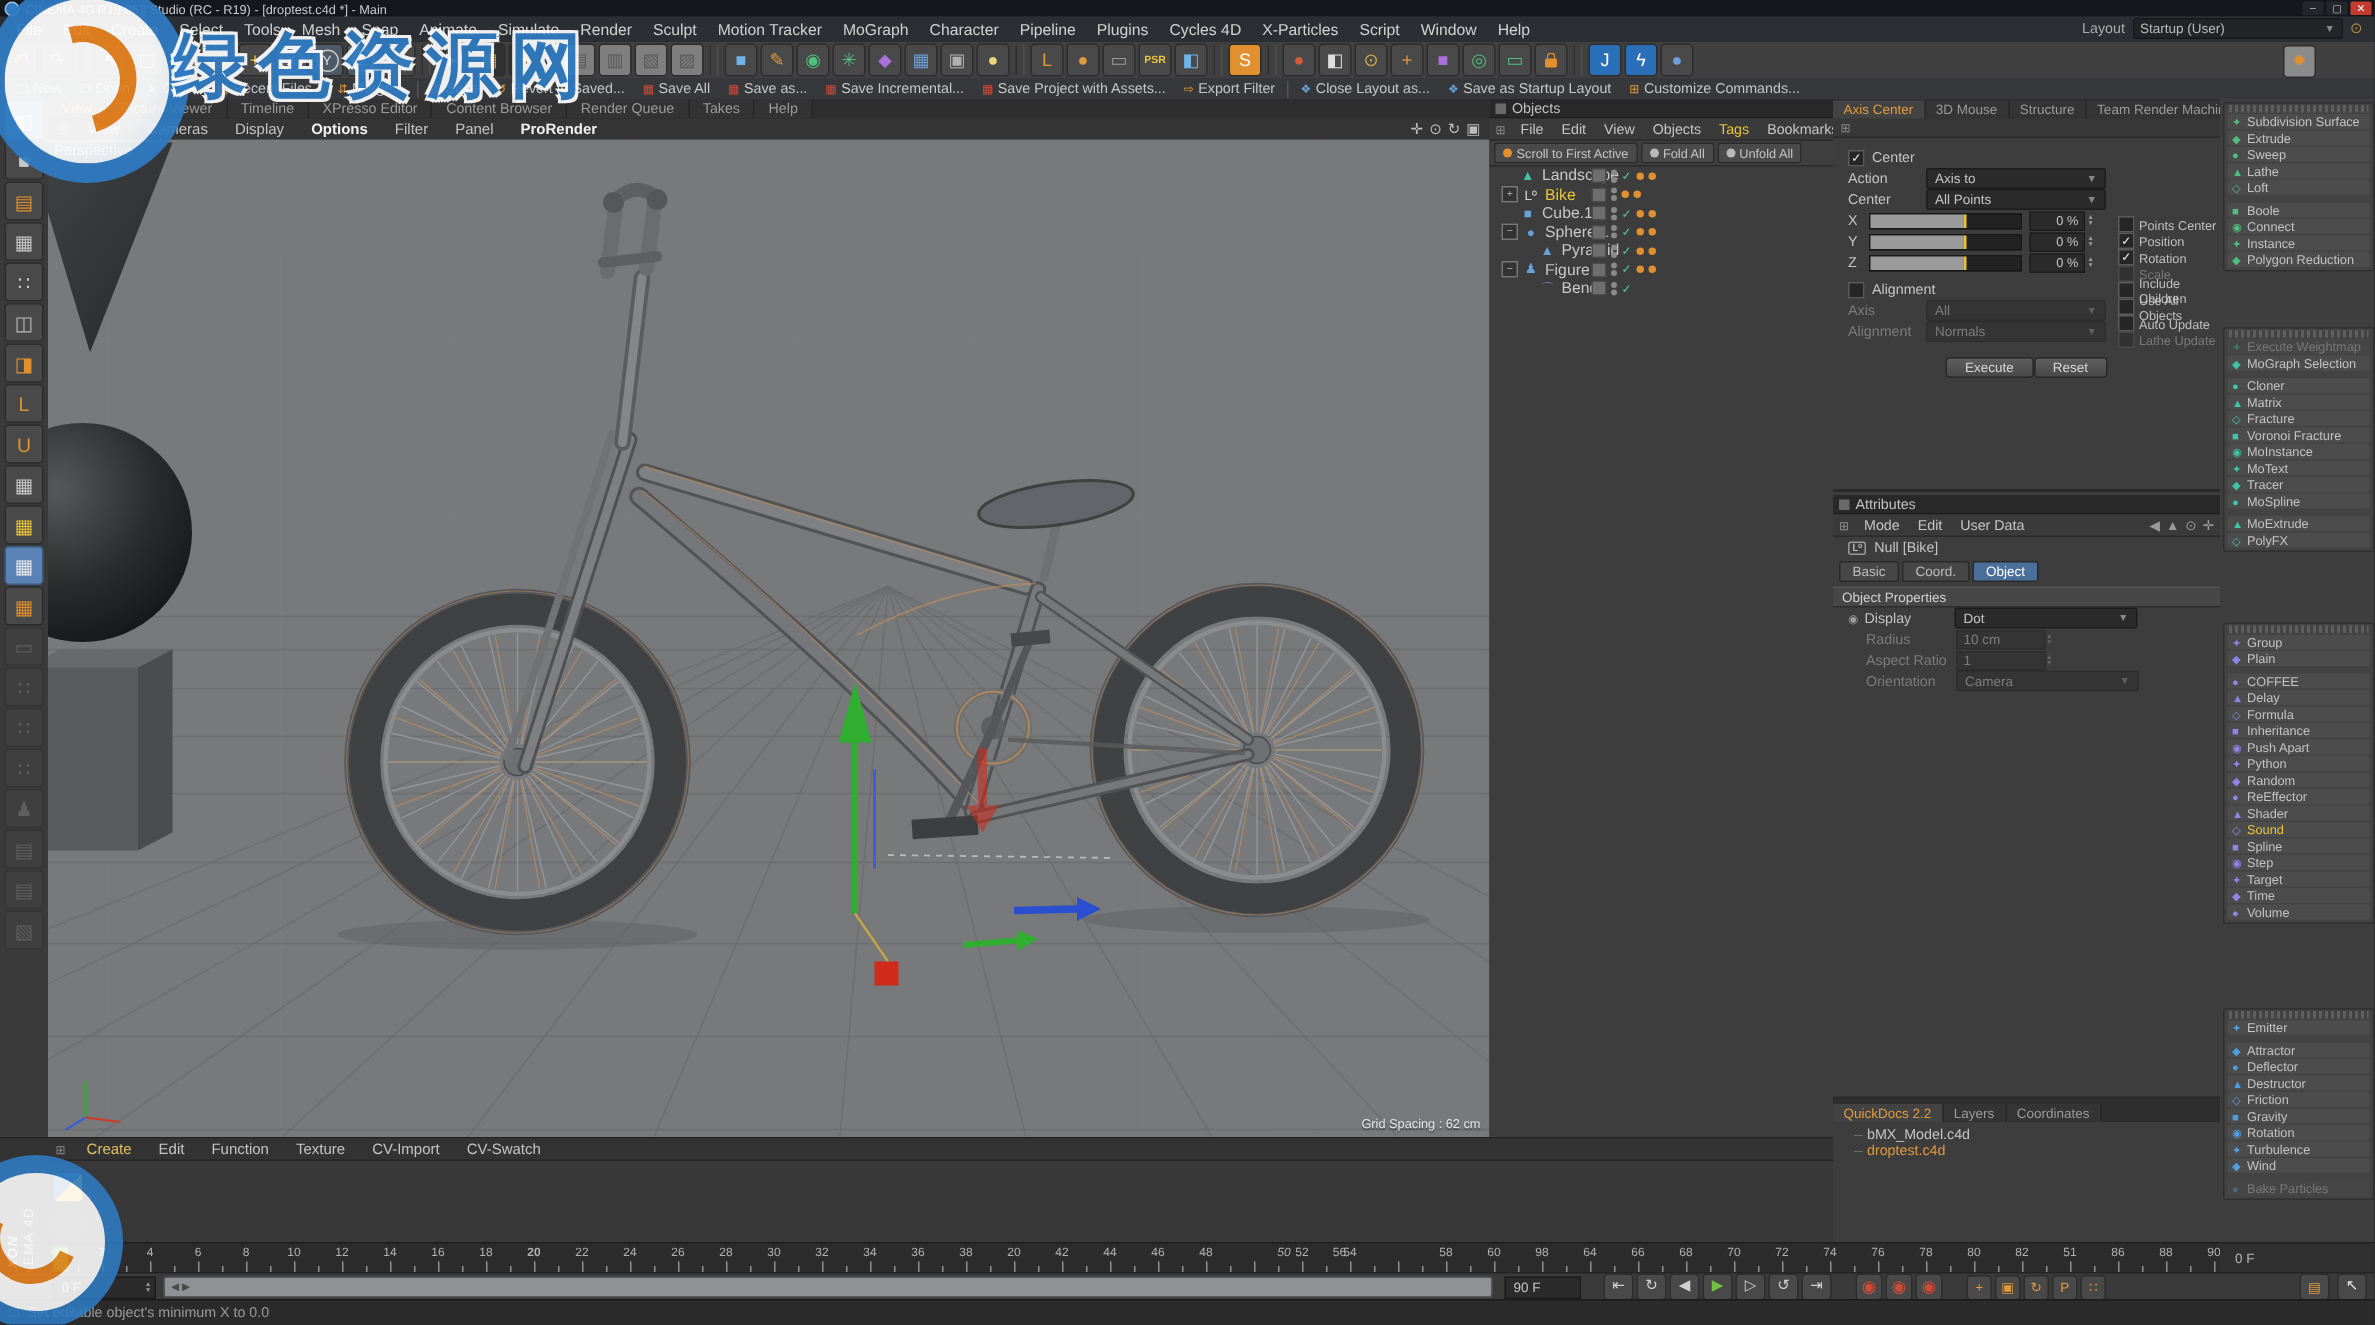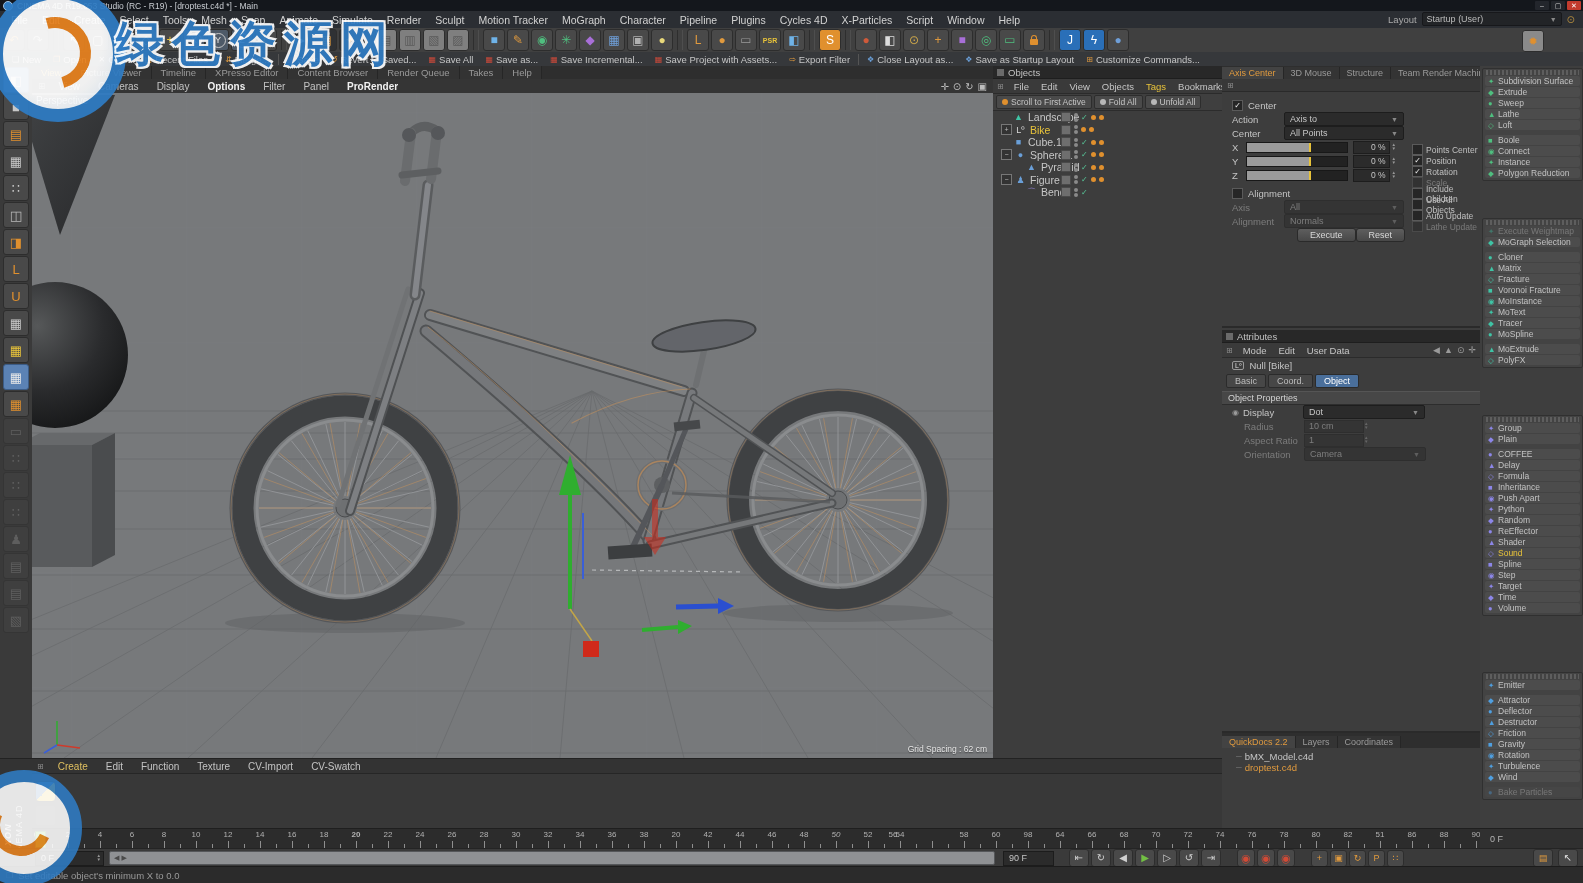--- a/index.html
+++ b/index.html
@@ -962,21 +962,21 @@
             <span class="car">▼</span>
           </span>
       </div>
       <div class="frow dim" style="width:180px;">
         <span class="lab">Alignment</span>
         <span class="dd">
             <span>Normals</span>
             <span class="car">▼</span>
           </span>
       </div>
-      <div style="display:flex;justify-content:center;gap:0;">
+      <div style="display:flex;justify-content:center;gap:0;margin-top:10px;">
         <span class="btn">Execute</span>
         <span class="btn">Reset</span>
       </div>
       <div id="axis-opts">
           <div class="orow">
             <span class="cb"></span>
             <span>Points Center</span>
           </div>
           <div class="orow">
             <span class="cb">✓</span>
@@ -1400,21 +1400,21 @@
     <div class="tick" style="left: 708px; height: 7px;"></div>
     <div class="num" style="left: 708px;">44</div>
     <div class="tick" style="left: 724px; height: 4px;"></div>
     <div class="tick" style="left: 740px; height: 7px;"></div>
     <div class="num" style="left: 740px;">46</div>
     <div class="tick" style="left: 756px; height: 4px;"></div>
     <div class="tick" style="left: 772px; height: 7px;"></div>
     <div class="num" style="left: 772px;">48</div>
     <div class="tick" style="left: 788px; height: 4px;"></div>
     <div class="tick" style="left: 804px; height: 7px;"></div>
-    <div class="num" style="left: 804px; font-style: italic;">50</div>
+    <div class="num" style="left: 824px; font-style: italic;">50</div>
     <div class="tick" style="left: 820px; height: 4px;"></div>
     <div class="tick" style="left: 836px; height: 7px;"></div>
     <div class="num" style="left: 836px;">52</div>
     <div class="tick" style="left: 852px; height: 4px;"></div>
     <div class="tick" style="left: 868px; height: 7px;"></div>
     <div class="num" style="left: 868px;">54</div>
     <div class="tick" style="left: 884px; height: 4px;"></div>
     <div class="tick" style="left: 900px; height: 7px;"></div>
     <div class="num" style="left: 861px;">56</div>
     <div class="tick" style="left: 916px; height: 4px;"></div>

